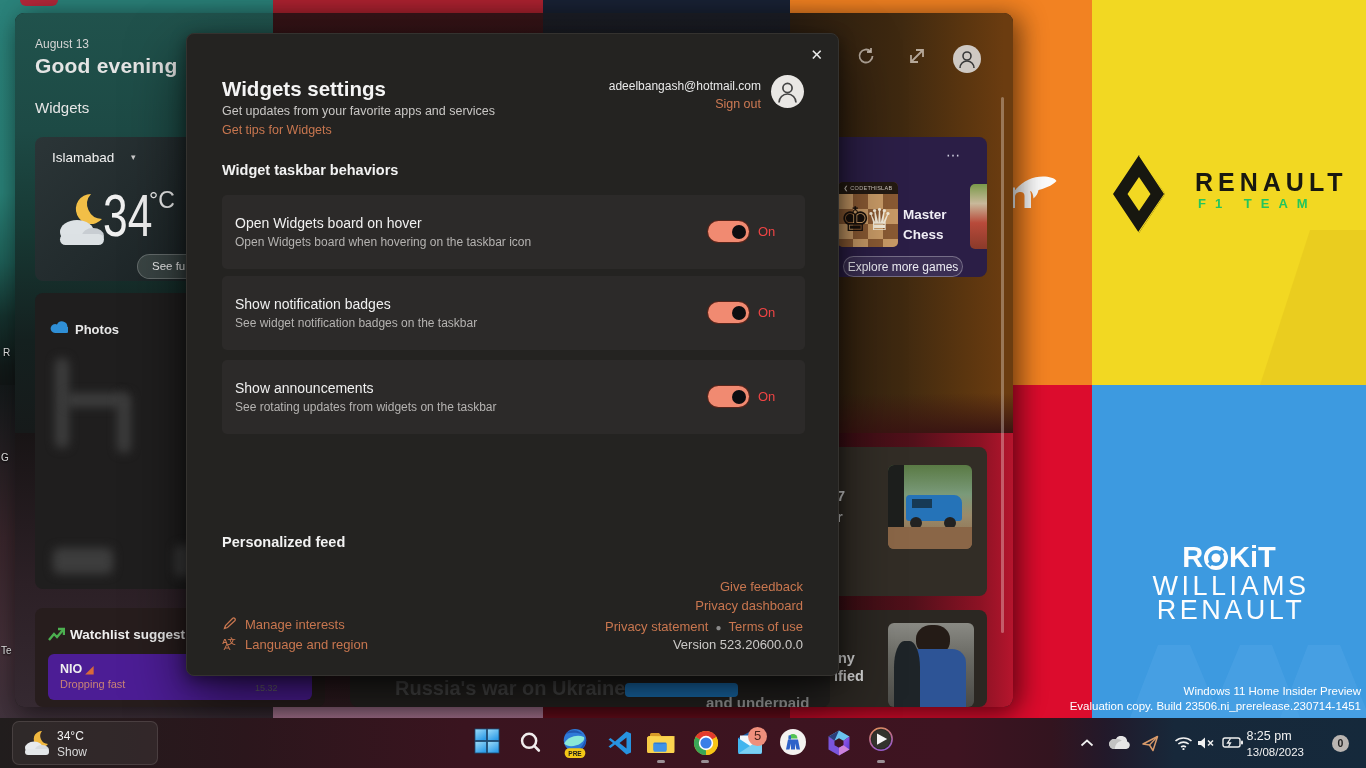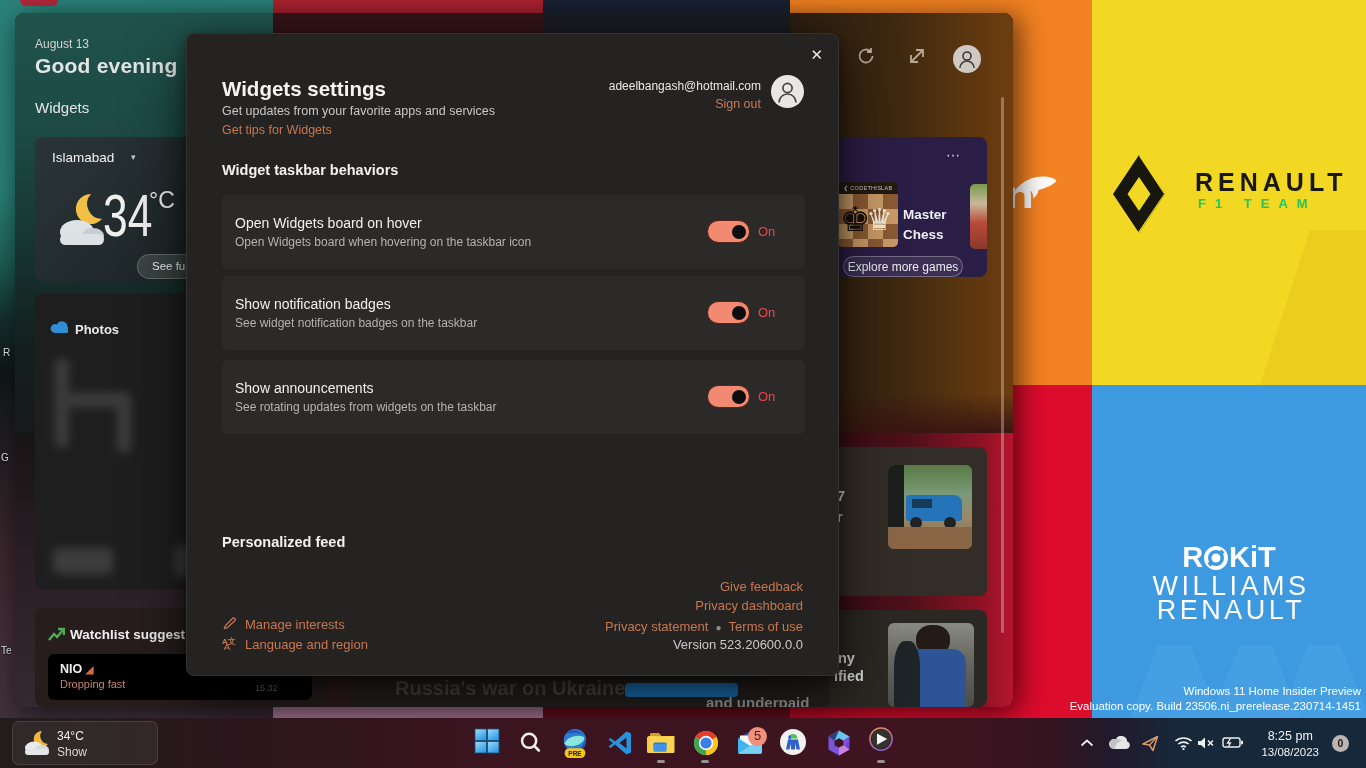--- a/index.html
+++ b/index.html
@@ -80,21 +80,21 @@
     background:rgba(90,105,100,.45); border:1px solid rgba(255,255,255,.22); border-radius:14px;
     color:#eee; font-size:11.5px; padding:5px 0 0 14px; }
 
   #phCard { left:20px; top:280px; width:290px; height:296px; background:#1f1e1e; }
   #phCard .hdr { position:absolute; left:40px; top:29px; color:#e8e8e8; font-size:13px; font-weight:bold;}
   .blob { position:absolute; background:#3d3d3d; filter:blur(5px); border-radius:6px; }
 
   #wlCard { left:20px; top:595px; width:290px; height:99px; background:#271d1d; }
   #wlCard .hdr { position:absolute; left:35px; top:19px; color:#efefef; font-size:13.5px; font-weight:bold;}
   #wlRow { position:absolute; left:13px; top:46px; width:264px; height:46px; border-radius:6px;
-    background:#000000; }
+    background:#4c1d95; }
   #wlRow .nio { position:absolute; left:12px; top:8px; color:#eee; font-size:12.5px; font-weight:bold;}
   #wlRow .drop { position:absolute; left:12px; top:24px; color:#c98376; font-size:11px; }
 
   
   #gmCard { left:805px; top:124px; width:167px; height:140px; background:#2b1e46; border-radius:8px;}
   #gmCard .dots { position:absolute; right:26px; top:10px; color:#cfcfdf; font-size:14px; letter-spacing:1px;}
   #chessTile { position:absolute; left:18px; top:45px; width:60px; height:65px; border-radius:5px;
     overflow:hidden; background:#7a4a2a; }
   #chessTile .cap { position:absolute; left:0; top:0; width:100%; height:12px; background:#241a12;
     color:#cfc8bf; font-size:5.5px; text-align:center; padding-top:3px; letter-spacing:.3px; }
@@ -158,21 +158,21 @@
 
   
   #taskbar { left:0; top:718px; width:1366px; height:50px;
     background:linear-gradient(90deg,#211d1d 0%,#2b161c 18%,#3a141f 34%,#3d1420 58%,#3e1421 70%,#33141f 77%,#22192a 81%,#17283a 86%,#15293b 100%); }
   #wxChip { position:absolute; left:12px; top:3px; width:146px; height:44px; border-radius:7px;
     background:rgba(65,58,58,.45); border:1px solid rgba(120,110,110,.35); }
   #wxChip .a { position:absolute; left:44px; top:7px; color:#f2f2f2; font-size:12px; }
   #wxChip .b { position:absolute; left:44px; top:23px; color:#d8d8d8; font-size:12px; }
   .tbi { position:absolute; top:10px; width:30px; height:30px; }
   .runline { position:absolute; top:42px; width:8px; height:3px; border-radius:2px; background:#9a8f95; }
-  #trayTime { position:absolute; right:47px; top:10px; text-align:center; color:#f2f2f2;
+  #trayTime { position:absolute; right:62px; top:10px; text-align:left; color:#f2f2f2;
     font-size:12.5px; line-height:16px; }
   #trayBadge { position:absolute; right:17px; top:17px; width:17px; height:17px; border-radius:50%;
     background:#bab5b1; color:#1d1d1d; font-size:10.5px; text-align:center; padding-top:2px;
     font-weight:bold; }
 </style>
 </head>
 <body>
 <div id="stage">
 
   <div id="wall">

